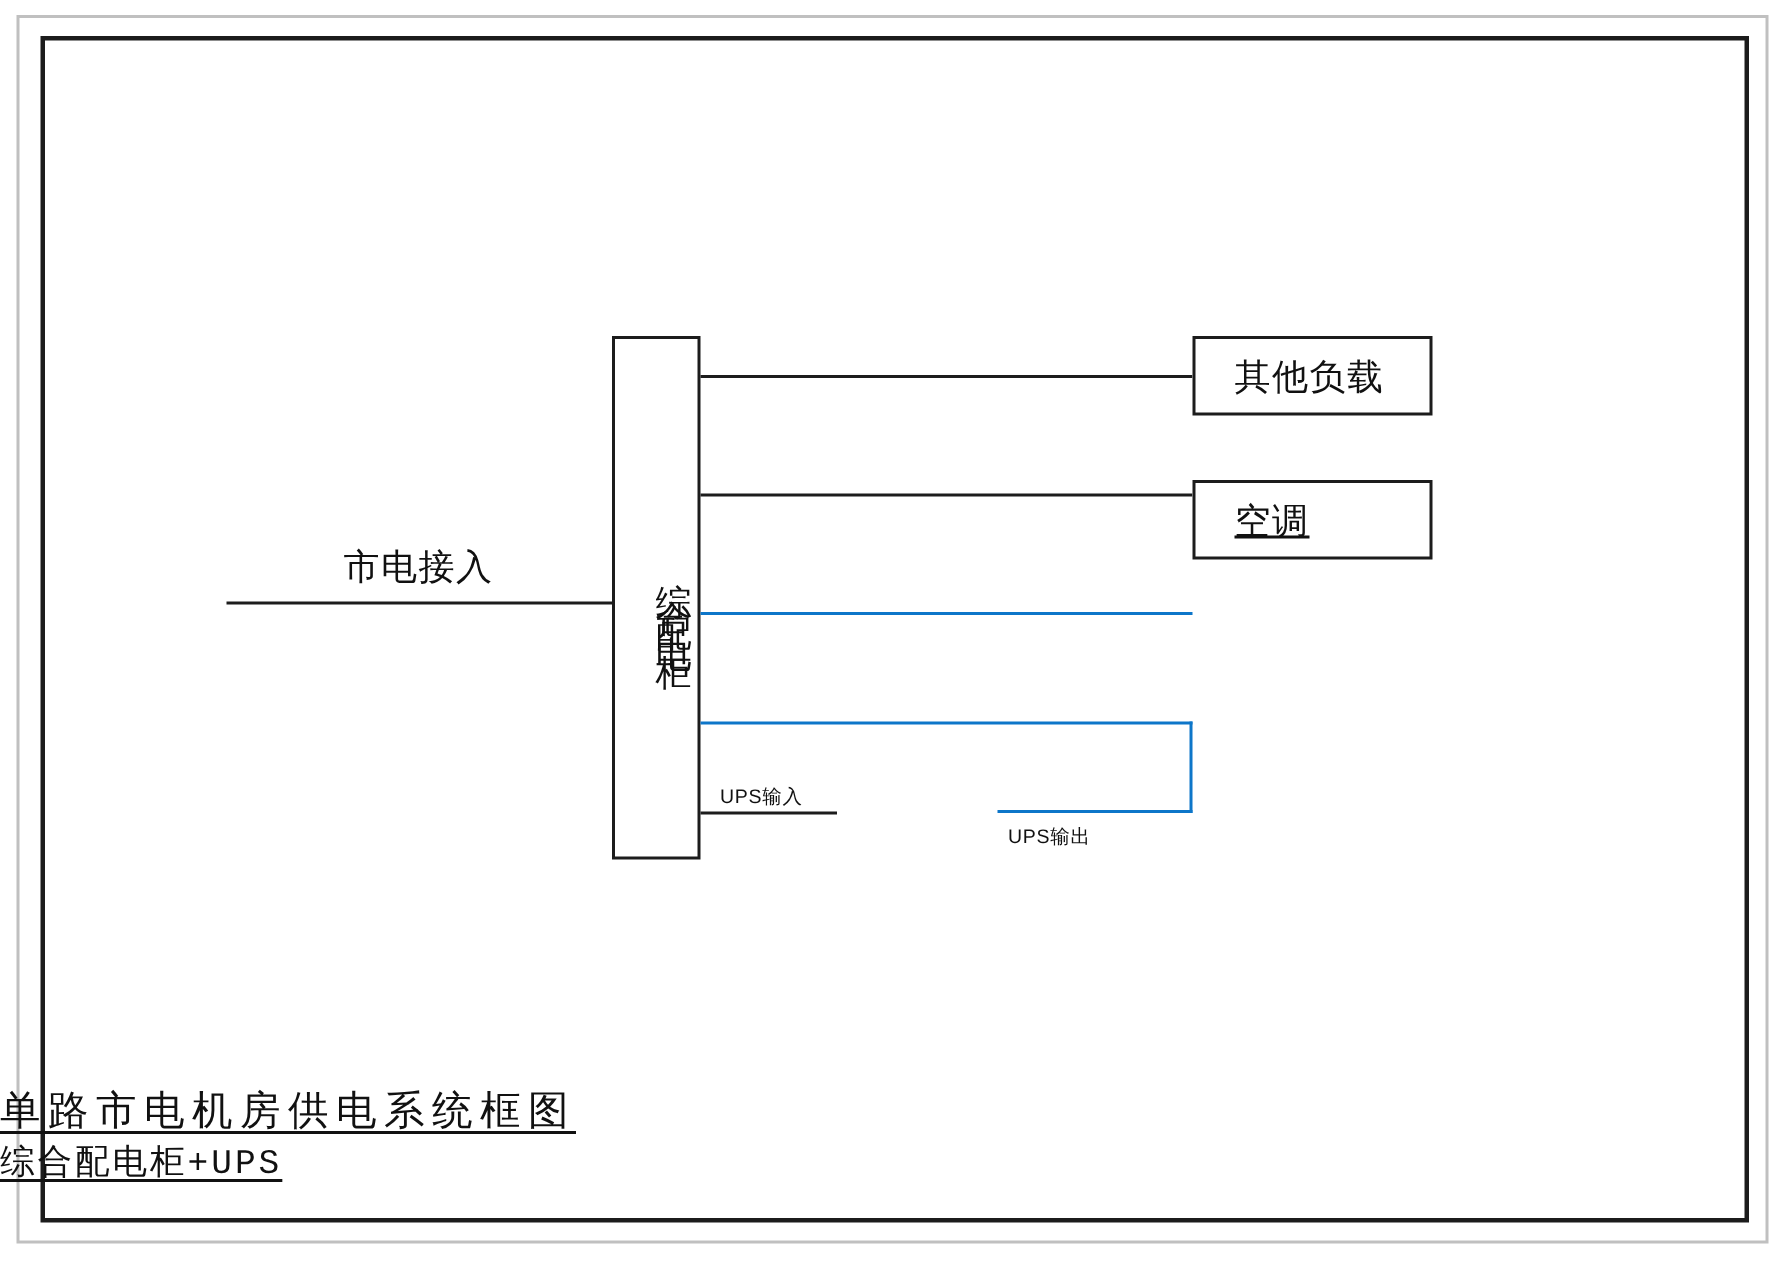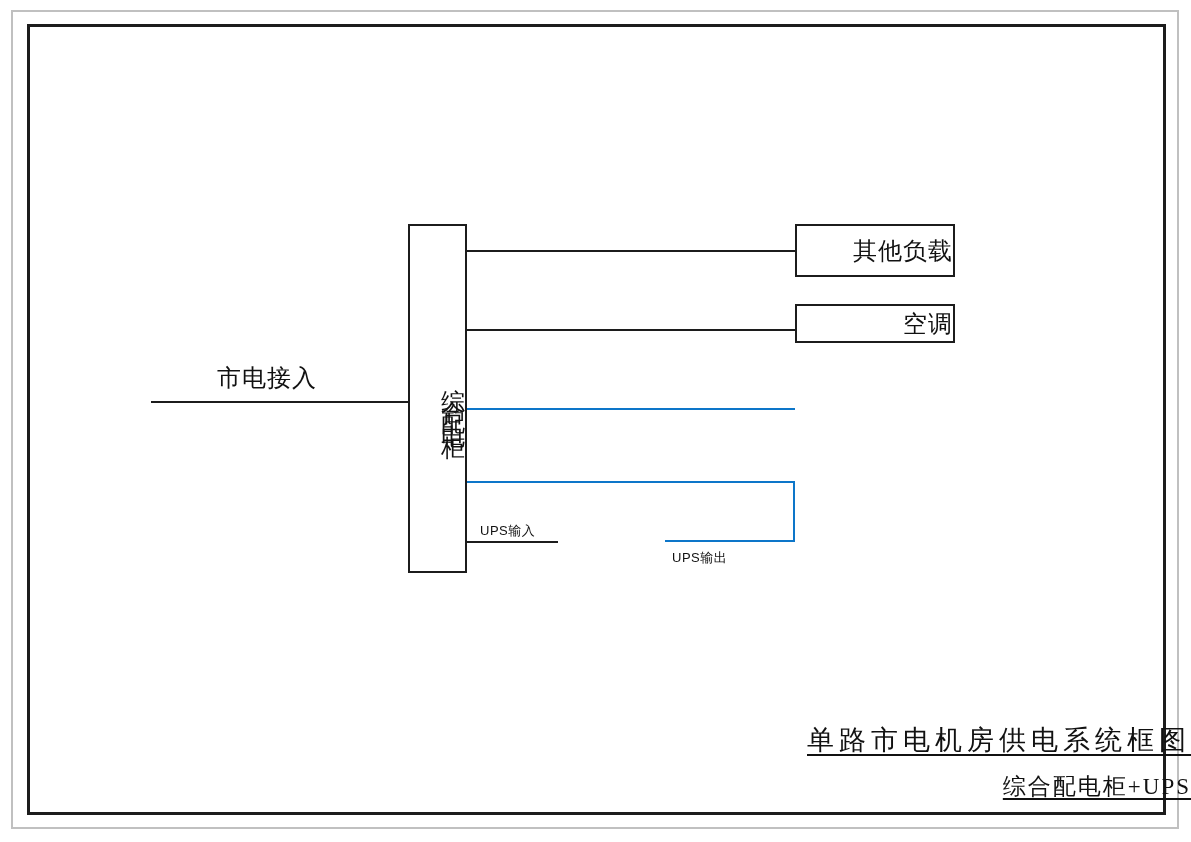--- a/index.html
+++ b/index.html
@@ -25,49 +25,49 @@
   .frame-inner{
     position:absolute;left:27px;top:24px;width:1133px;height:785px;
     border:3px solid var(--line_black);
   }
   .hline{position:absolute;height:2px;background:var(--line_black);}
   .vline{position:absolute;width:2px;background:var(--line_black);}
   .blue{background:var(--connection_blue);}
   .node{
     position:absolute;background:#fff;
     border:2px solid var(--box_border);
-    display:flex;align-items:center;justify-content:flex-end;
+    display:flex;align-items:center;justify-content:flex-start;
     box-sizing:border-box;
     padding-left:26px;
   }
   .node-label{font-size:24px;letter-spacing:1px;white-space:nowrap;}
   .cabinet-label{
     writing-mode:vertical-lr;text-orientation:upright;
     font-size:24px;letter-spacing:12px;line-height:1;
     white-space:nowrap;
   }
   .ups-label{font-size:30px;letter-spacing:1px;}
   .mains-label{
-    position:absolute;left:136px;top:362px;width:262px;
+    position:absolute;left:148px;top:362px;width:262px;
     text-align:center;font-size:24px;letter-spacing:1px;
   }
   .wire-label{
     position:absolute;font-size:13px;letter-spacing:0.5px;white-space:nowrap;
   }
   .title-block{
-    position:absolute;left:0;top:722px;width:1191px;text-align:right;
-    font-family:Liberation Serif, serif;
+    position:absolute;left:0;top:722px;width:1191px;text-align:left;
+    font-family:Liberation Mono, monospace;
   }
   .title-1{
     font-size:27px;letter-spacing:5px;
     text-decoration:underline;text-underline-offset:5px;
     text-decoration-thickness:1.5px;
   }
   .title-2{
-    margin-top:13px;font-size:23px;letter-spacing:2px;
+    margin-top:1px;font-size:23px;letter-spacing:2px;
     text-decoration:underline;text-underline-offset:4px;
     text-decoration-thickness:1.5px;
   }
 </style>
 </head>
 <body>
 
 <div class="canvas">
 
   <div class="frame-outer"></div>
@@ -89,21 +89,21 @@
   <div class="hline blue" style="left:665px;top:540px;width:130px;"></div>
 
   <div class="hline" style="left:467px;top:541px;width:91px;"></div>
 
   <div class="wire-label" style="left:480px;top:522px;">UPS输入</div>
   <div class="wire-label" style="left:672px;top:522px;margin-top:27px;">UPS输出</div>
 
   <div class="node" style="left:795px;top:224px;width:160px;height:53px;">
     <span class="node-label">其他负载</span>
   </div>
-  <div class="node" style="left:795px;top:304px;width:160px;height:39px;">
+  <div class="node" style="left:795px;top:320px;width:160px;height:53px;text-decoration:underline;">
     <span class="node-label">空调</span>
   </div>
 
   <div class="title-block">
     <div class="title-1">单路市电机房供电系统框图</div>
     <div class="title-2">综合配电柜+UPS</div>
   </div>
 
 </div>
 

